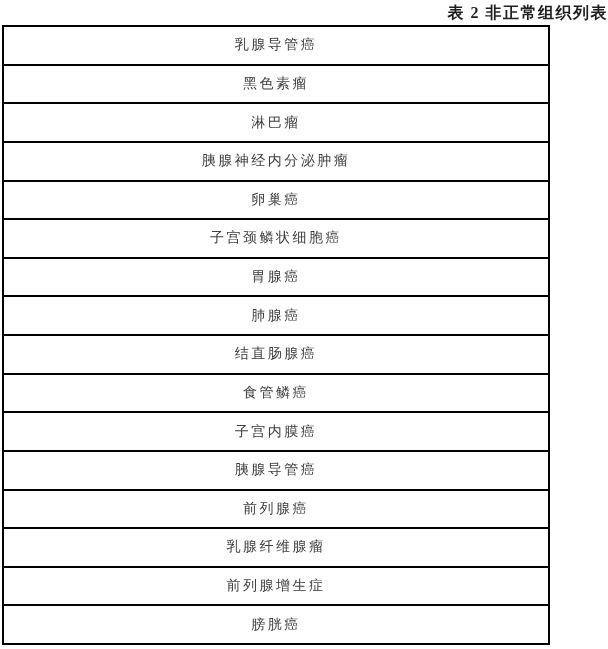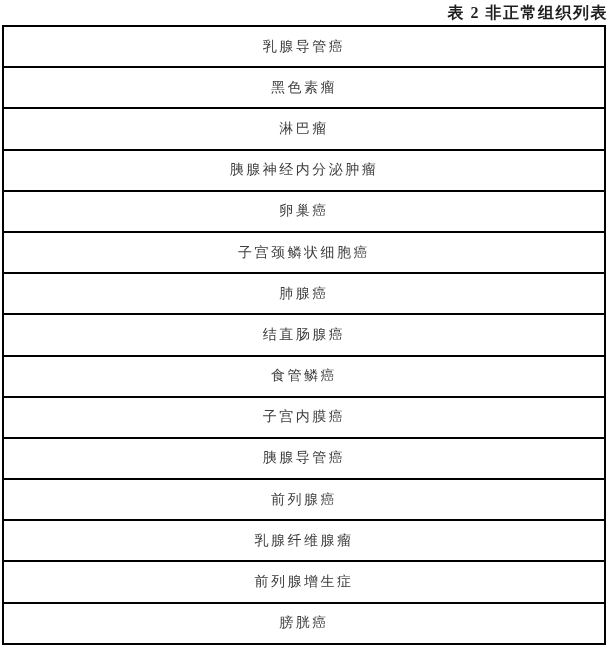--- a/index.html
+++ b/index.html
@@ -22,21 +22,21 @@
     padding-top: 3px;
     text-align: right;
     font-size: 16px;
     font-weight: bold;
     color: #1f1f1f;
     letter-spacing: 1.5px;
   }
   table.tissue-table {
     border-collapse: collapse;
     table-layout: fixed;
-    width: 604px;
+    width: 548px;
     height: 620px;
     margin-left: 2px;
   }
   table.tissue-table td {
     border: 2px solid #000000;
     text-align: center;
     vertical-align: middle;
     font-size: 14px;
     color: #3d3d3d;
     letter-spacing: 2.5px;
@@ -62,20 +62,23 @@
         <tr>
           <td>胰腺神经内分泌肿瘤</td>
         </tr>
         <tr>
           <td>卵巢癌</td>
         </tr>
         <tr>
           <td>子宫颈鳞状细胞癌</td>
         </tr>
         <tr>
+          <td>胃腺癌</td>
+        </tr>
+        <tr>
           <td>肺腺癌</td>
         </tr>
         <tr>
           <td>结直肠腺癌</td>
         </tr>
         <tr>
           <td>食管鳞癌</td>
         </tr>
         <tr>
           <td>子宫内膜癌</td>

